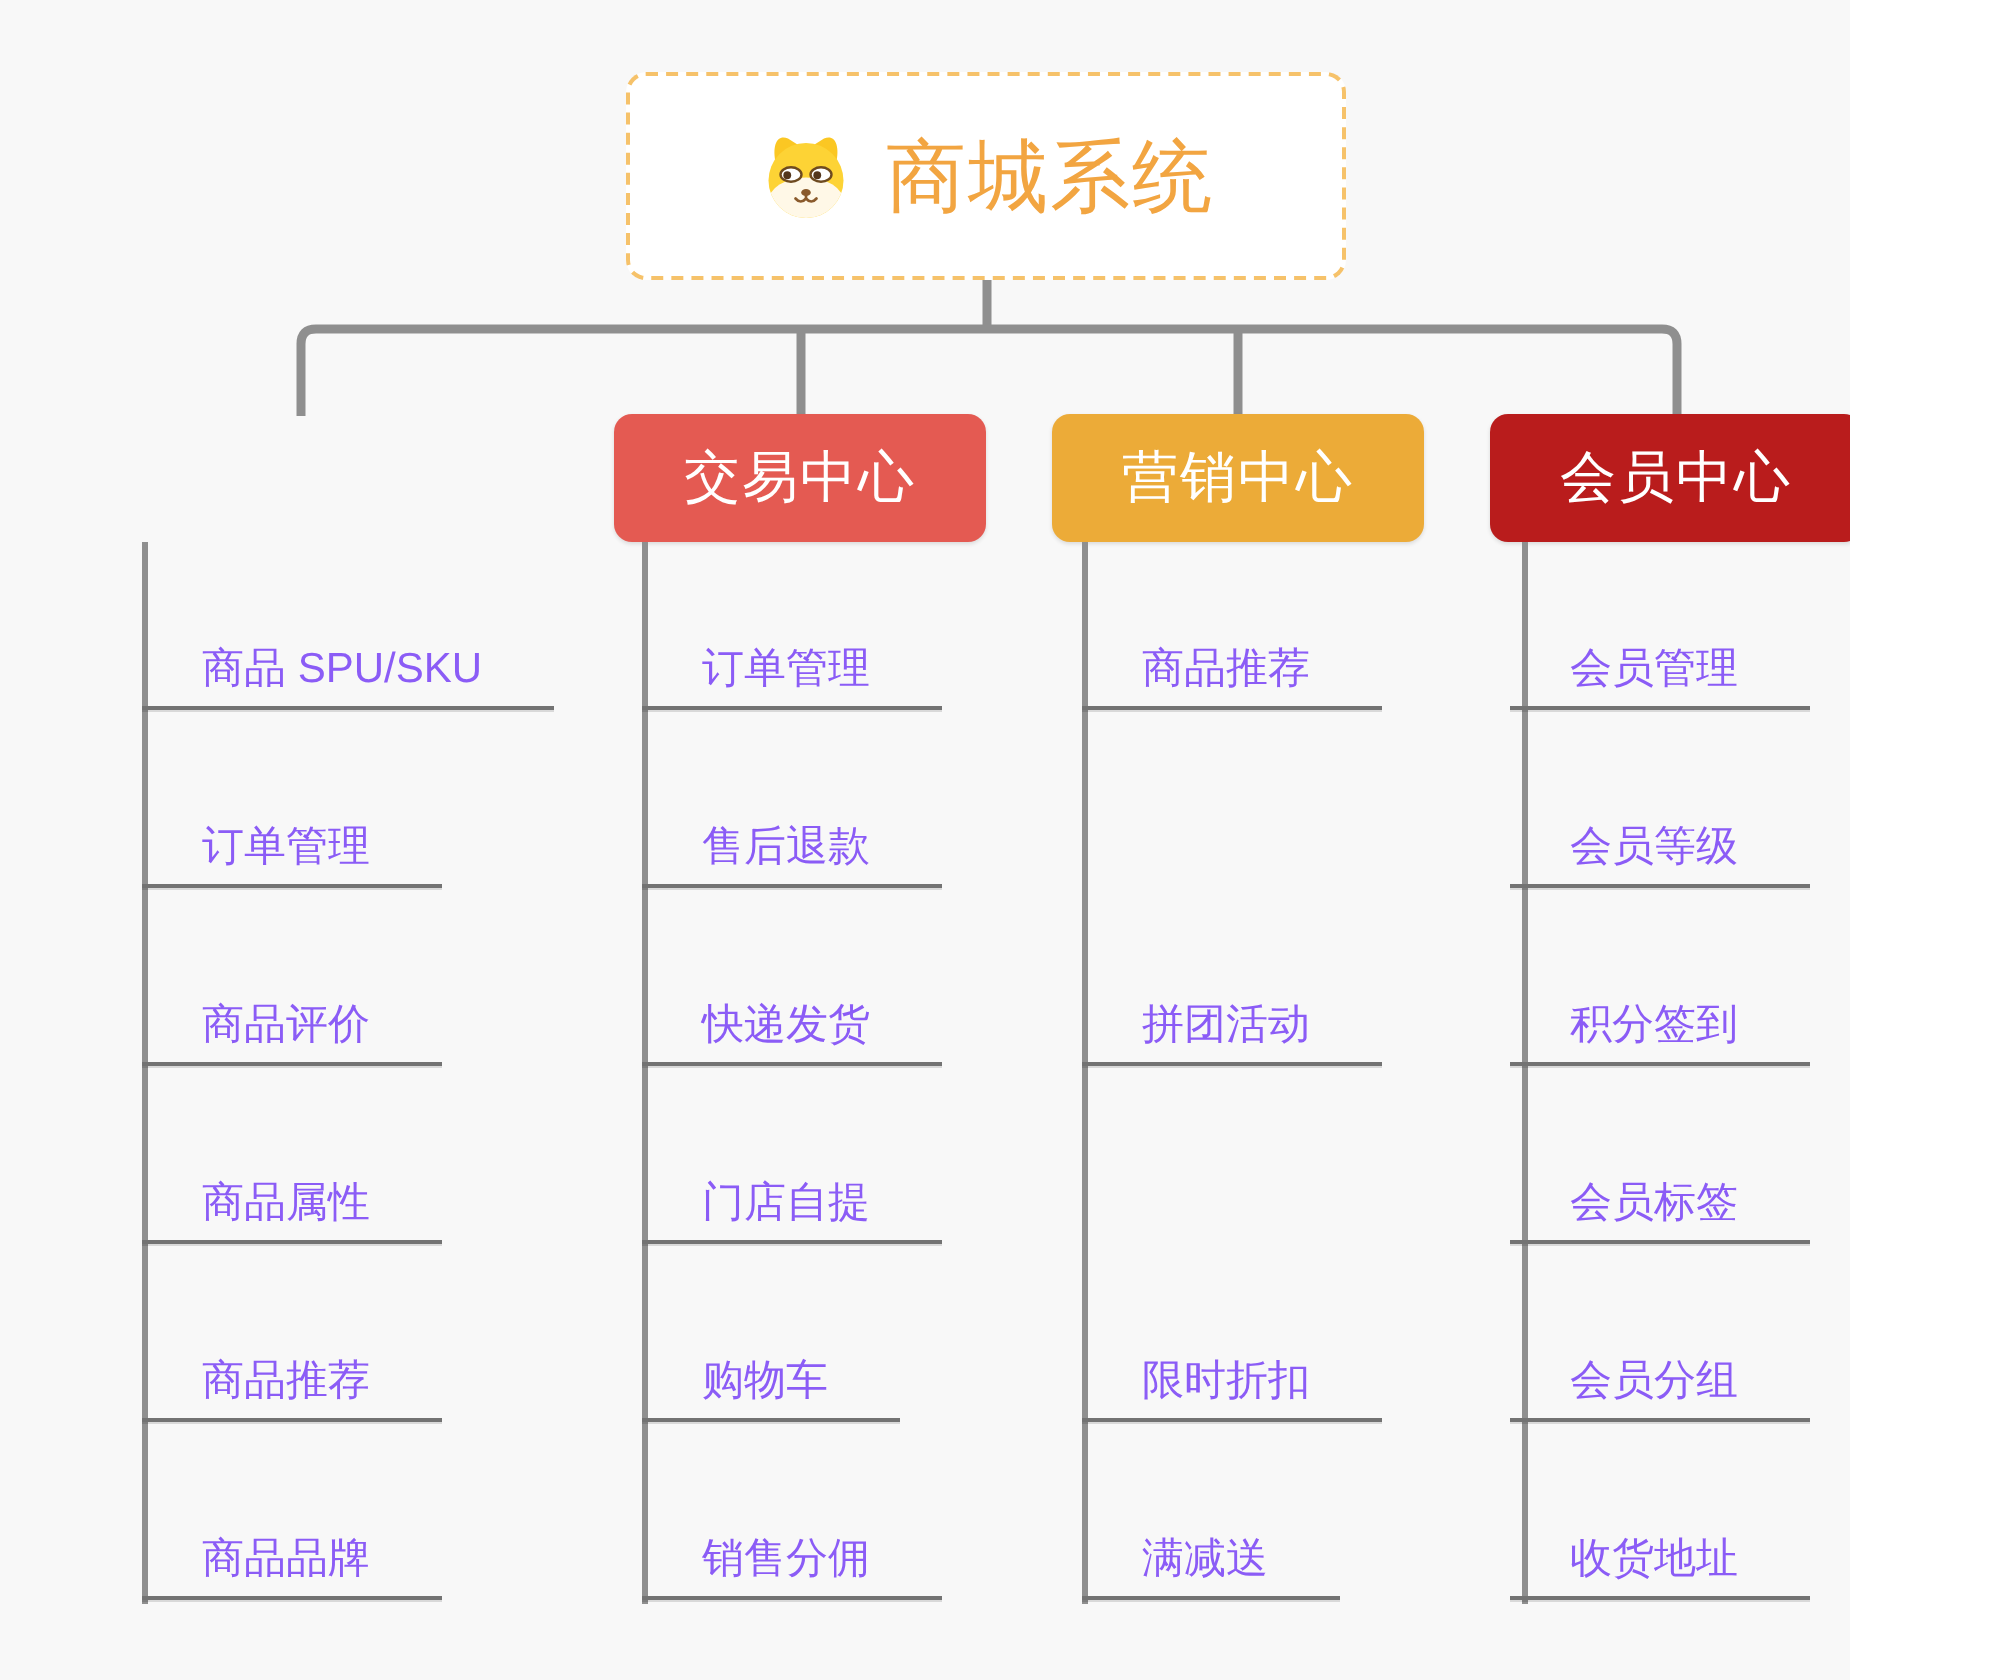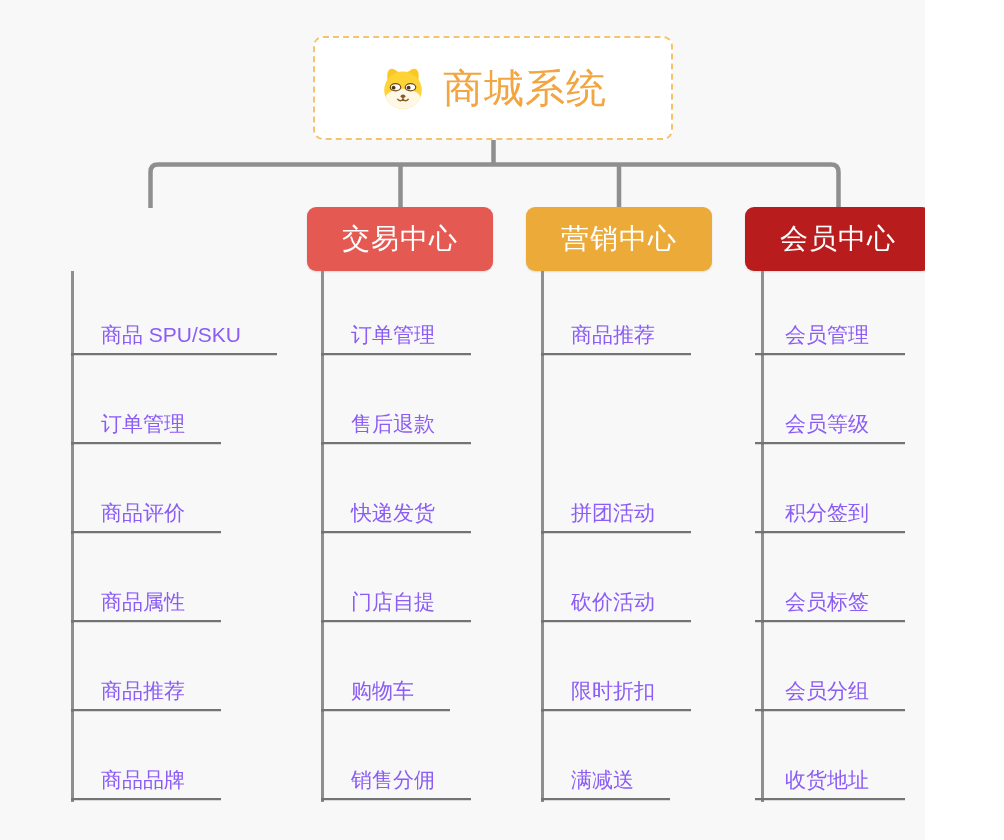--- a/index.html
+++ b/index.html
@@ -133,21 +133,20 @@
 
   <div class="item c1 r0">订单管理</div>
   <div class="item c1 r1">售后退款</div>
   <div class="item c1 r2">快递发货</div>
   <div class="item c1 r3">门店自提</div>
   <div class="item c1 r4">购物车</div>
   <div class="item c1 r5">销售分佣</div>
 
   <div class="item c2 r0">商品推荐</div>
   <div class="item c2 r2">拼团活动</div>
-  <div class="item c2 r3">砍价活动</div>
   <div class="item c2 r4">限时折扣</div>
   <div class="item c2 r5">满减送</div>
 
   <div class="item c3 r0">会员管理</div>
   <div class="item c3 r1">会员等级</div>
   <div class="item c3 r2">积分签到</div>
   <div class="item c3 r3">会员标签</div>
   <div class="item c3 r4">会员分组</div>
   <div class="item c3 r5">收货地址</div>
 

